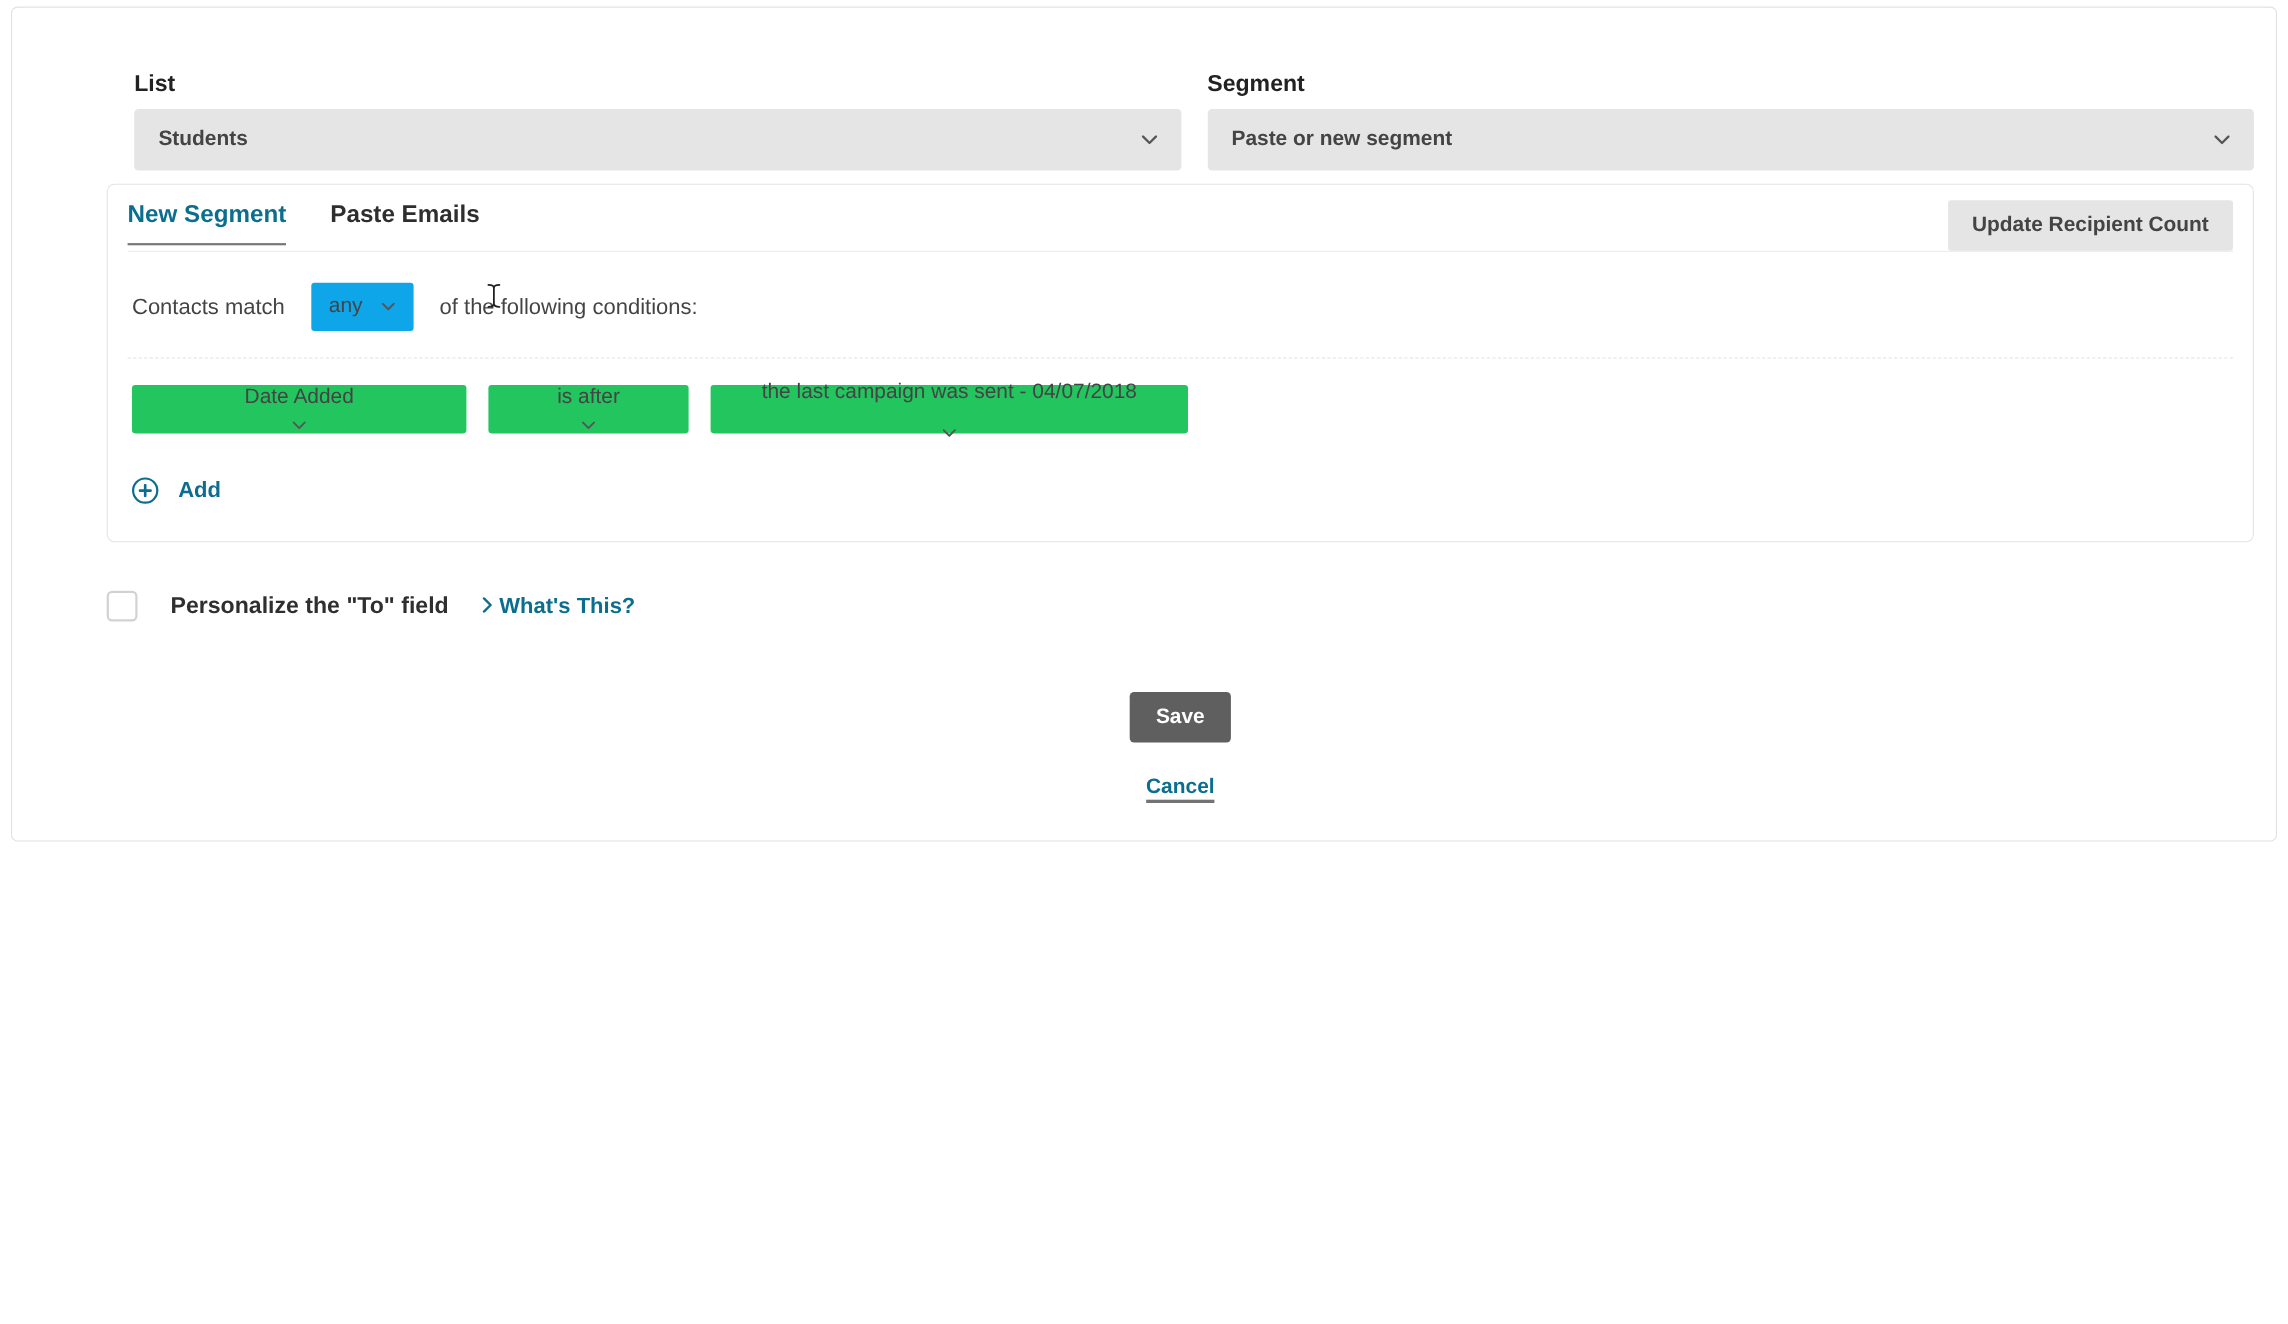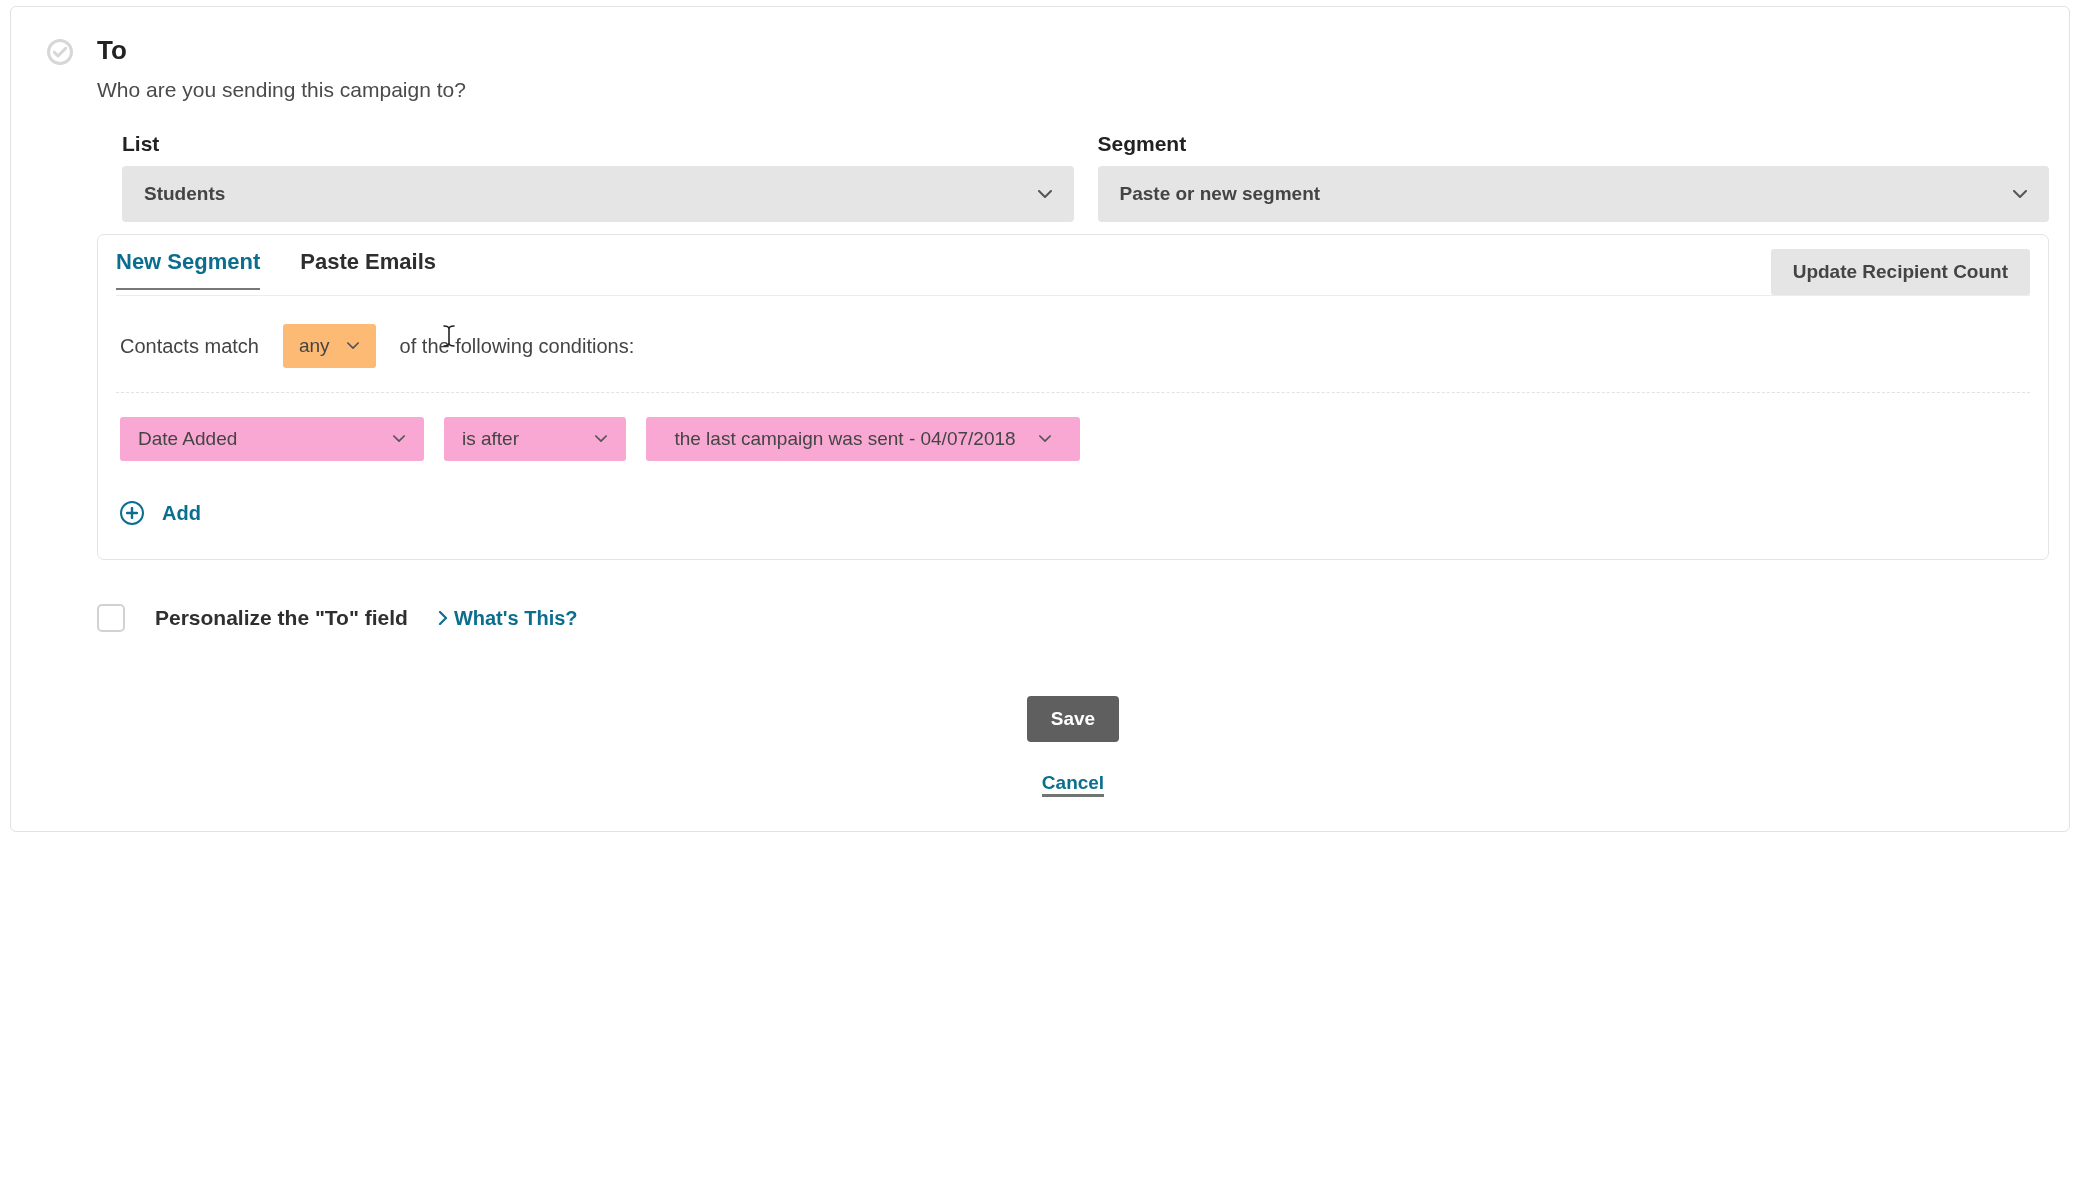--- a/index.html
+++ b/index.html
@@ -124,21 +124,21 @@
     .match-row {
       display: flex;
       align-items: center;
       gap: 24px;
       margin: 28px 0 24px 4px;
       font-size: 20px;
       color: #444;
       position: relative;
     }
     .dropdown-sm {
-      background: #fdba74;
+      background: #0ea5e9;
       border-radius: 3px;
       height: 44px;
       display: inline-flex;
       align-items: center;
       gap: 16px;
       padding: 0 16px;
       font-size: 19px;
       color: #444;
       cursor: pointer;
     }
@@ -154,30 +154,31 @@
       margin: 0 0 24px 0;
     }
     .condition-row {
       display: flex;
       align-items: center;
       gap: 20px;
       margin-bottom: 40px;
       margin-left: 4px;
     }
     .dd-field, .dd-op, .dd-val {
-      background: #f9a8d4;
+      background: #22c55e;
       border-radius: 3px;
       height: 44px;
       display: inline-flex;
       align-items: center;
       justify-content: space-between;
       padding: 0 18px;
       font-size: 19px;
       color: #444;
       cursor: pointer;
+      flex-direction: column;
     }
     .dd-field { width: 304px; }
     .dd-op { width: 182px; }
     .dd-val { width: 434px; justify-content: center; gap: 22px;}
     .add-row {
       display: inline-flex;
       align-items: center;
       gap: 18px;
       color: #0b6e8f;
       font-size: 20px;
@@ -244,31 +245,20 @@
       font-weight: 600;
       border-bottom: 3px solid #737373;
       cursor: pointer;
       padding-bottom: 0;
     }
   </style>
 </head>
 <body>
 
 <div class="panel">
-  <div class="panel-header">
-    <span class="check-circle">
-      <svg width="14" height="11" viewBox="0 0 14 11">
-          <path d="M1 5 L5 9 L13 1" stroke="#d7d7d7" stroke-width="3" fill="none" stroke-linecap="round" stroke-linejoin="round"></path>
-        </svg>
-    </span>
-    <div class="header-texts">
-      <div class="title">To</div>
-      <div class="subtitle">Who are you sending this campaign to?</div>
-    </div>
-  </div>
 
   <div class="content">
     <div class="row">
       <div class="col">
         <div class="label">List</div>
         <div class="dropdown">
           <span>Students</span>
           <span class="chevron">
             <svg width="14" height="9" viewBox="0 0 14 9">
                 <path d="M1 1 L7 7 L13 1" stroke="#555" stroke-width="2" fill="none" stroke-linecap="round" stroke-linejoin="round"></path>

